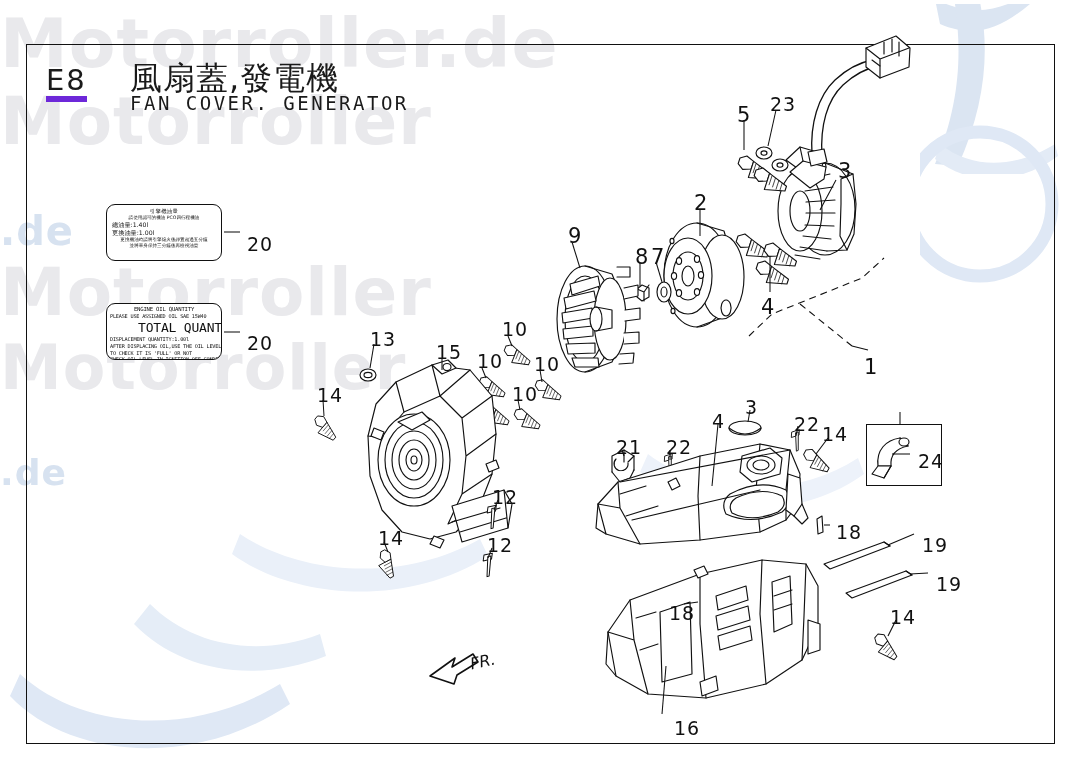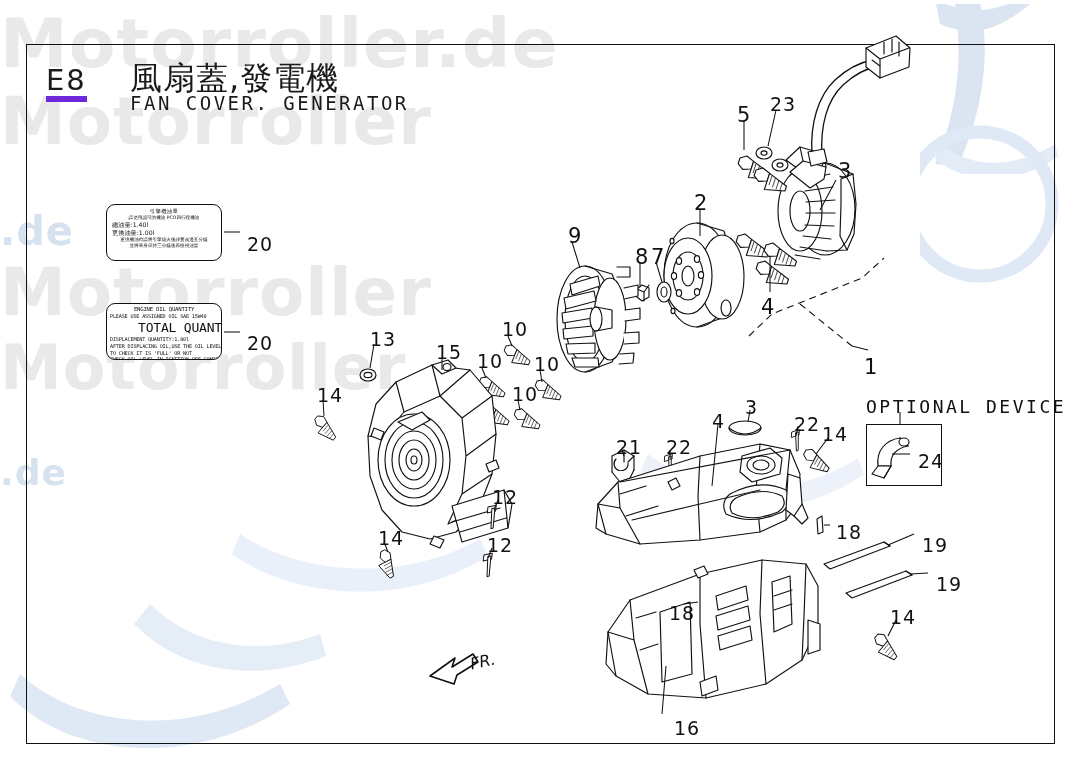--- a/index.html
+++ b/index.html
@@ -122,21 +122,20 @@
     <div class="ln hdr" style="margin-top:2px;">ENGINE OIL QUANTITY</div>
     <div class="ln">PLEASE USE ASSIGNED OIL SAE 15W40</div>
     <div class="ln big">TOTAL  QUANTITY:1.40l</div>
     <div class="ln">DISPLACEMENT QUANTITY:1.00l</div>
     <div class="ln">AFTER DISPLACING OIL,USE THE OIL LEVEL GAUGE</div>
     <div class="ln">TO CHECK IT IS 'FULL' OR NOT</div>
     <div class="ln">CHECK OIL LEVEL IN IGNITION OFF CONDITION</div>
     <div class="ln">AFTER 3 MINUTES OF IDLING</div>
   </div>
 
-  <div id="optlabel" style="left:866px;top:392px;">OPTIONAL DEVICE</div>
   <div id="optbox" style="left:866px;top:420px;width:76px;height:62px;"></div>
 
   <svg class="overlay" viewBox="0 0 1085 768">
     <defs>
       <g id="bolt-hex">
         <path d="M0 0 l6 -4 l8 3 l0 8 l-8 3 l-6 -4 z" fill="#fff" stroke="#111" stroke-width="1.1"></path>
         <path d="M14 -1 l20 7 l0 5 l-20 5 z" fill="#fff" stroke="#111" stroke-width="1.1"></path>
         <path d="M17 1 l0 9 M21 2 l0 9 M25 3 l0 9 M29 4.5 l0 8" stroke="#111" stroke-width=".7"></path>
       </g>
       <g id="screw-small">

